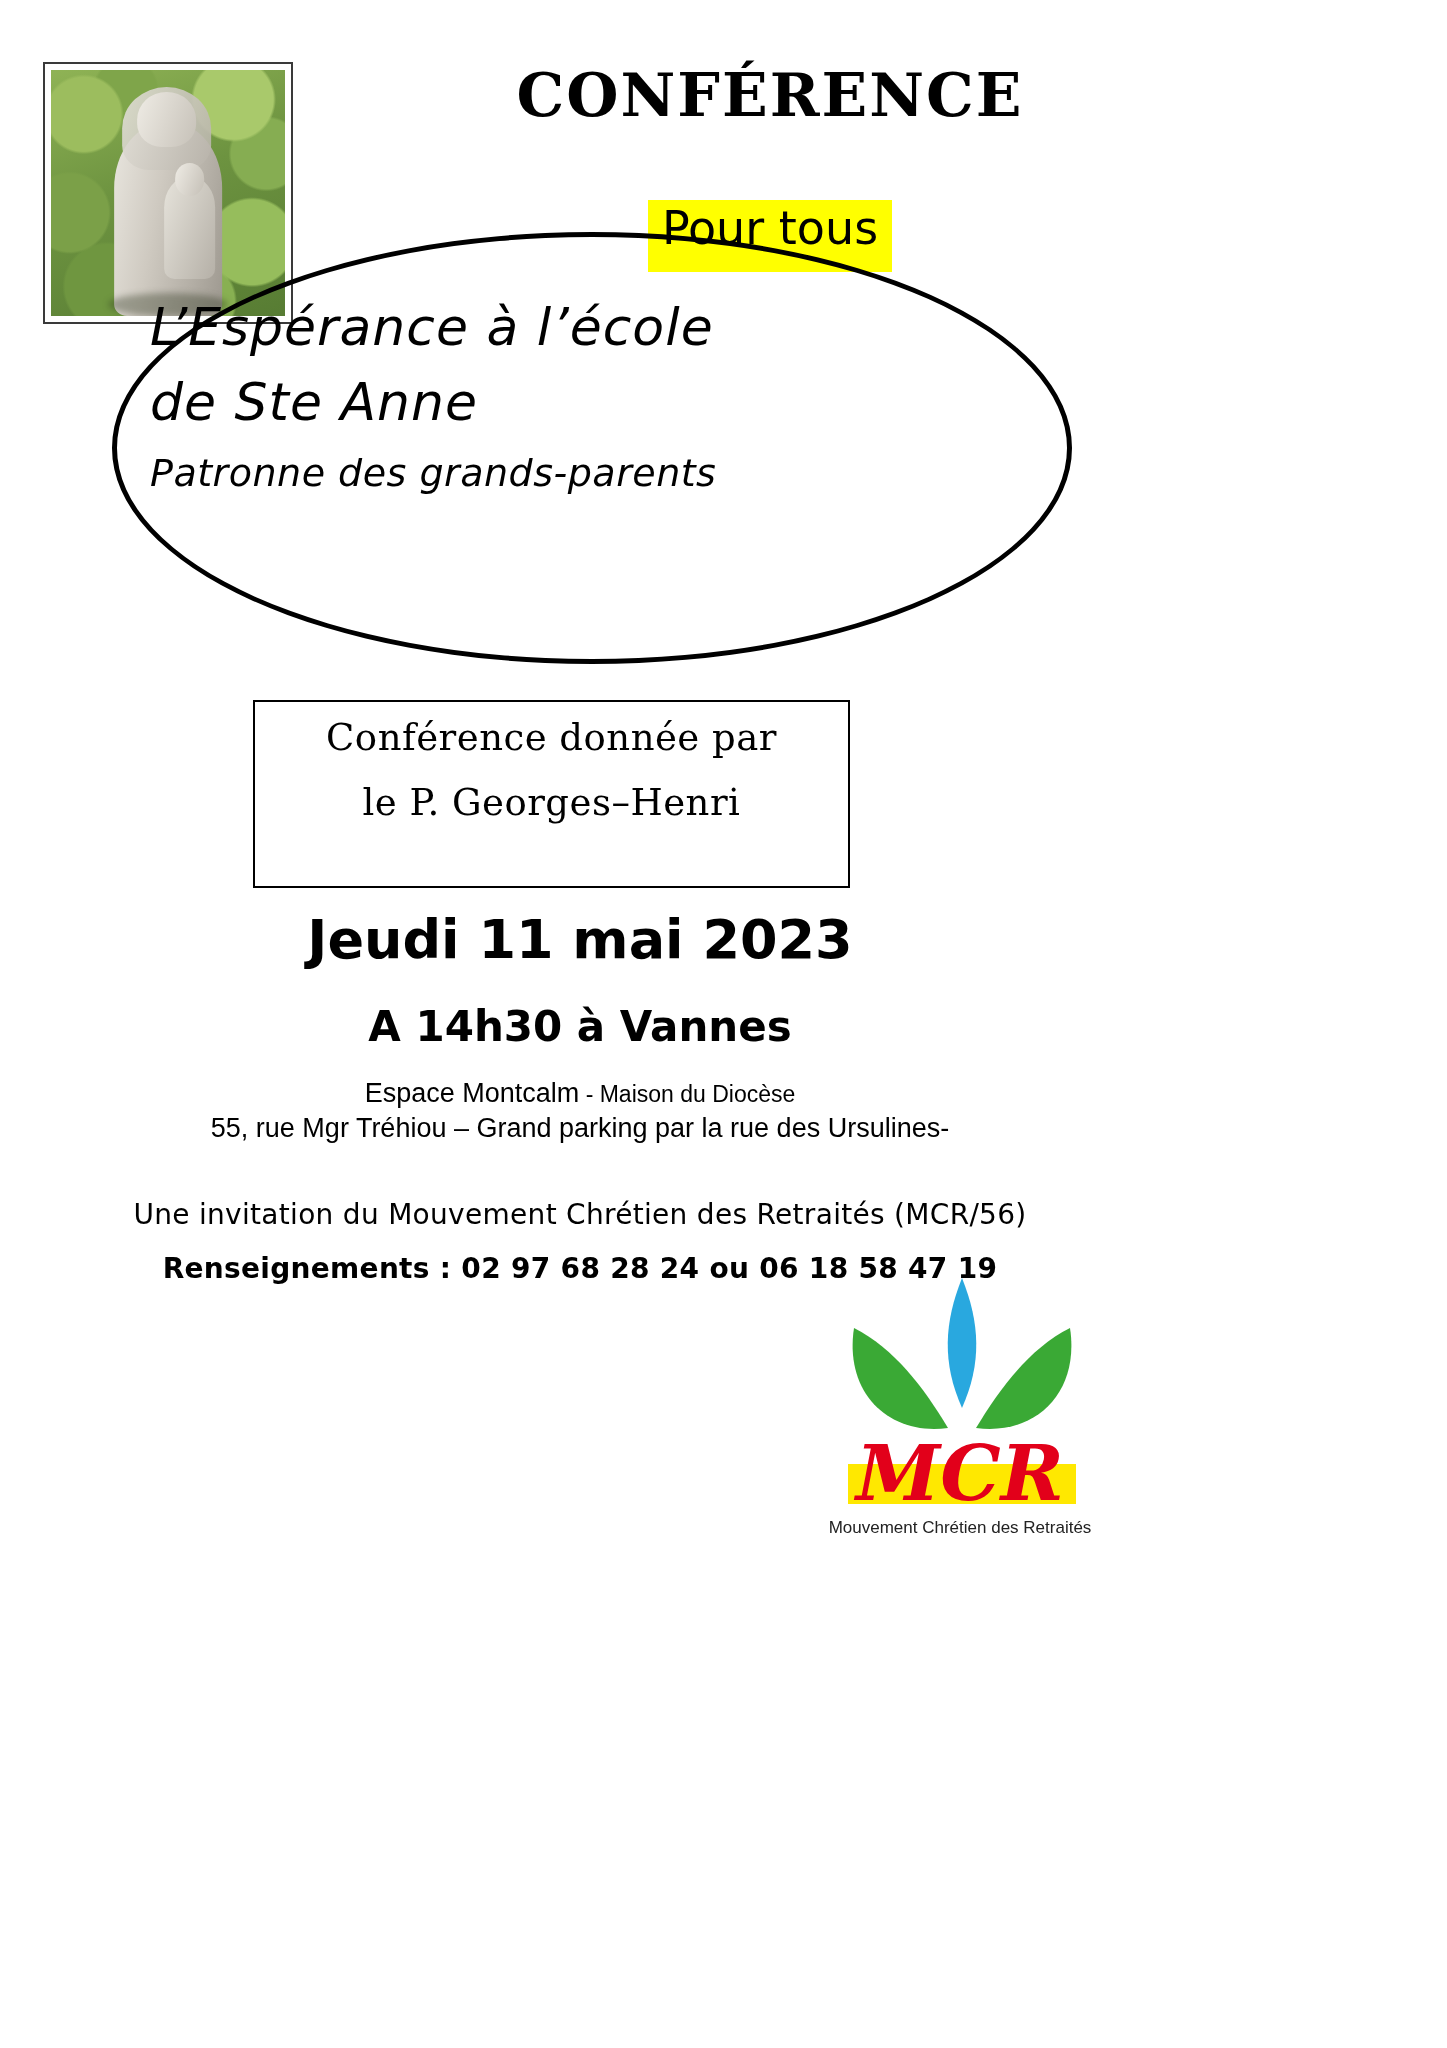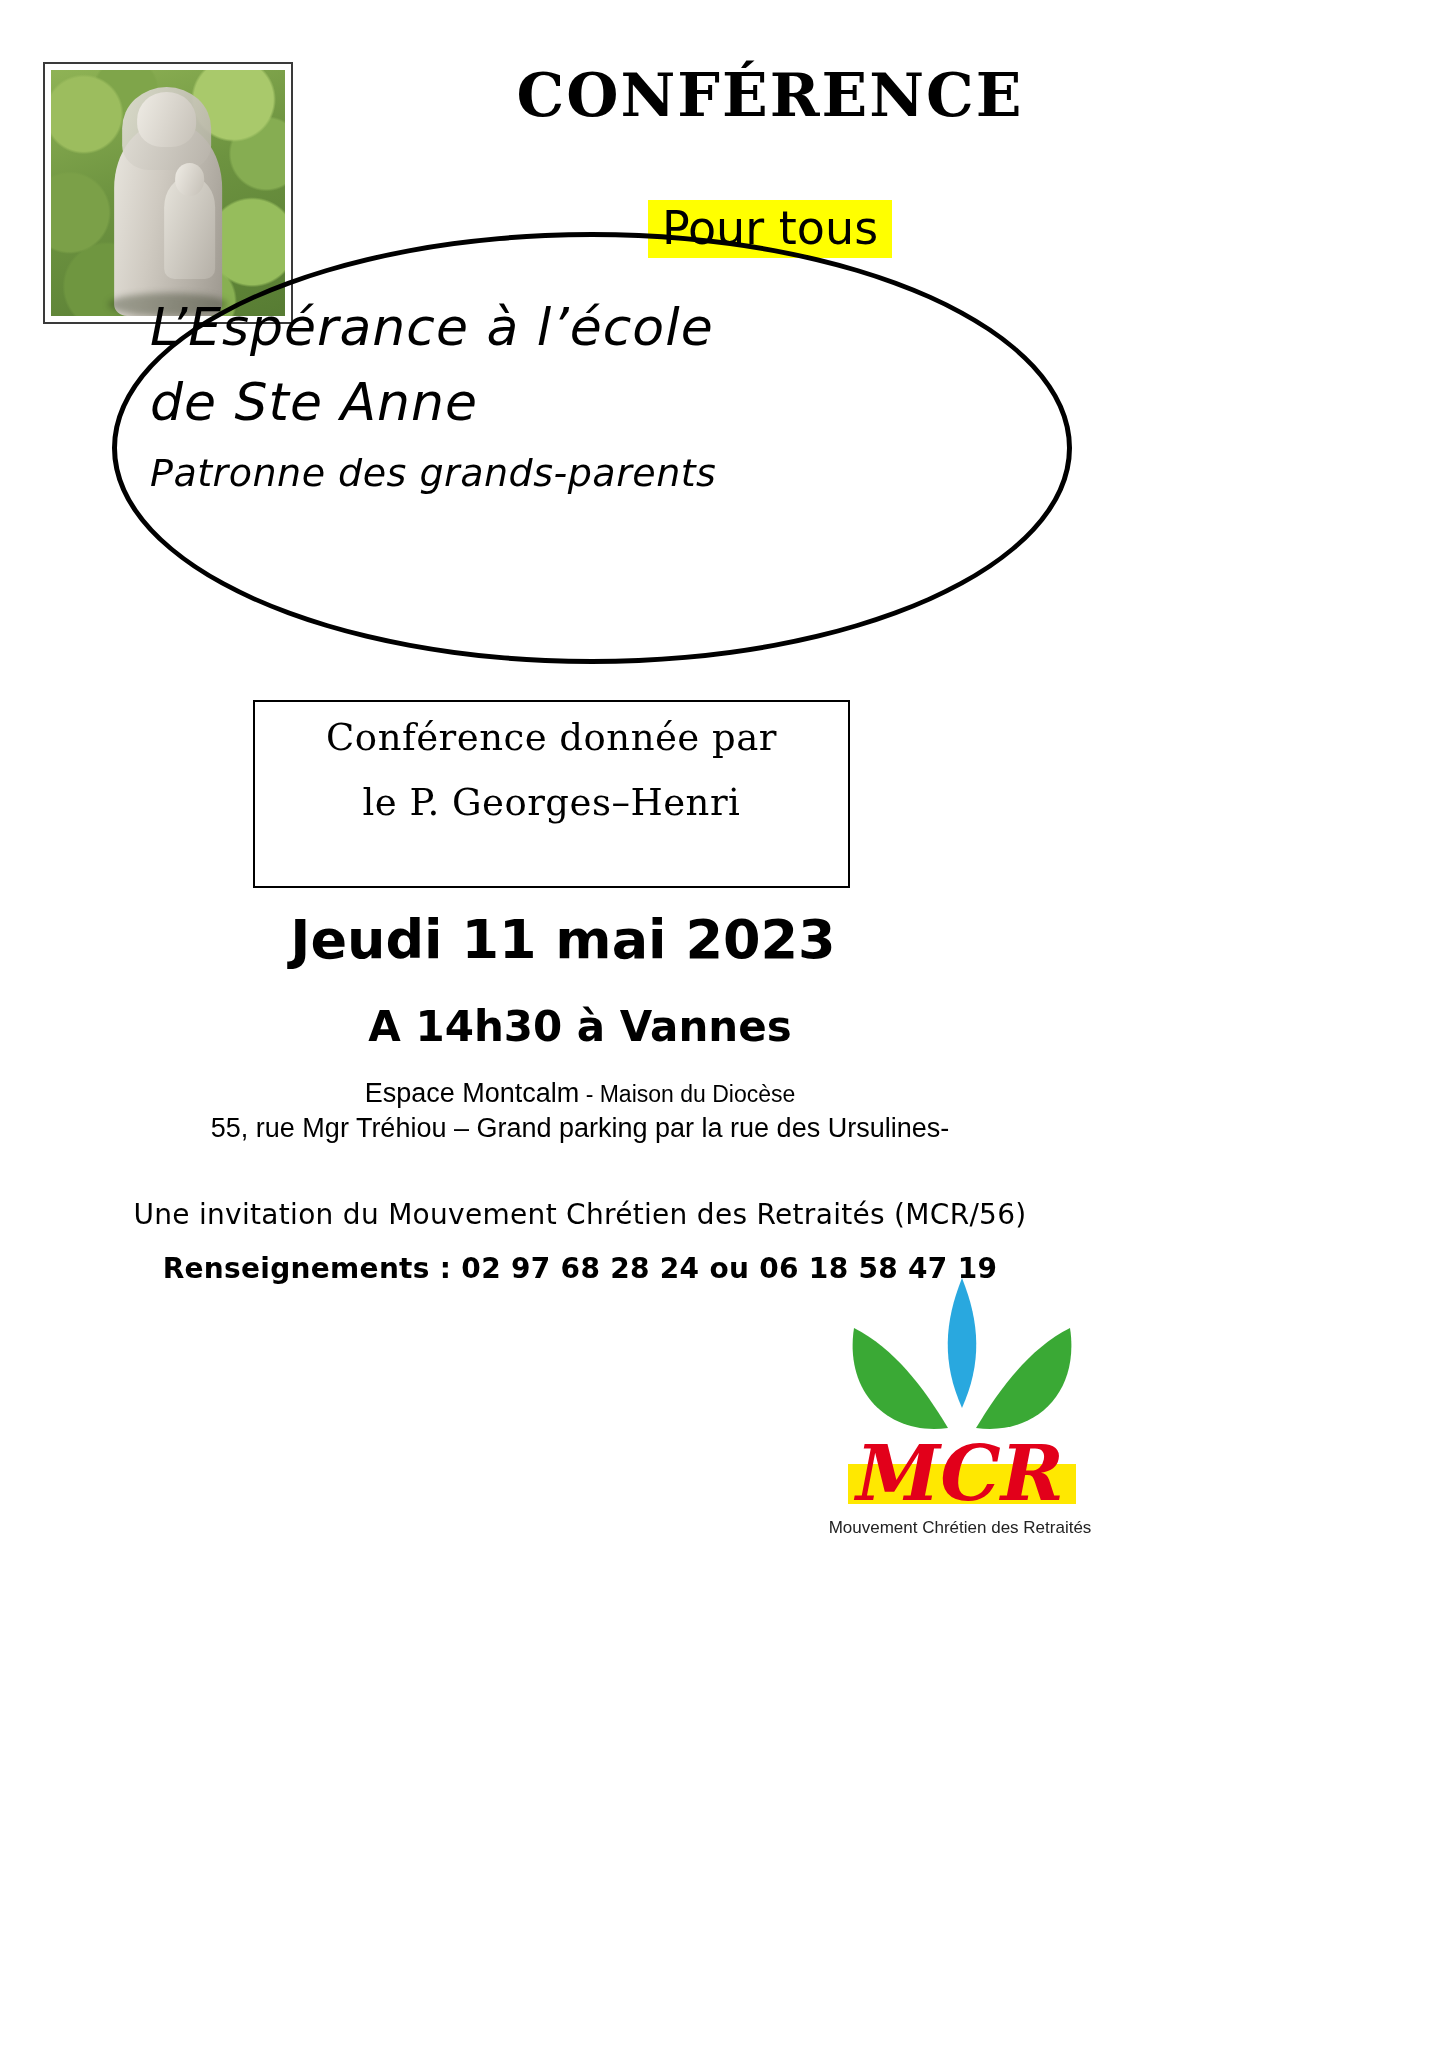--- a/index.html
+++ b/index.html
@@ -131,21 +131,21 @@
     left: 340px;
     top: 200px;
     width: 860px;
     text-align: center;
   }
   .subtitle {
     display: inline-block;
     background: #ffff00;
     font-family: "DejaVu Sans", sans-serif;
     font-size: 46px;
-    padding: 4px 14px 6px 14px;
+    padding: 4px 14px 20px 14px;
     line-height: 1.05;
   }
 
   
   .ellipse {
     position: absolute;
     left: 112px;
     top: 232px;
     width: 960px;
     height: 432px;
@@ -198,21 +198,21 @@
   }
   .sp-l3 {
     font-size: 37px;
     margin-top: 4px;
     letter-spacing: .5px;
   }
 
   
   .date {
     position: absolute;
-    left: 183px;
+    left: 200px;
     top: 908px;
     width: 760px;
     text-align: center;
     font-family: "DejaVu Sans", sans-serif;
     font-weight: bold;
     font-size: 54px;
   }
   .time {
     position: absolute;
     left: 200px;

